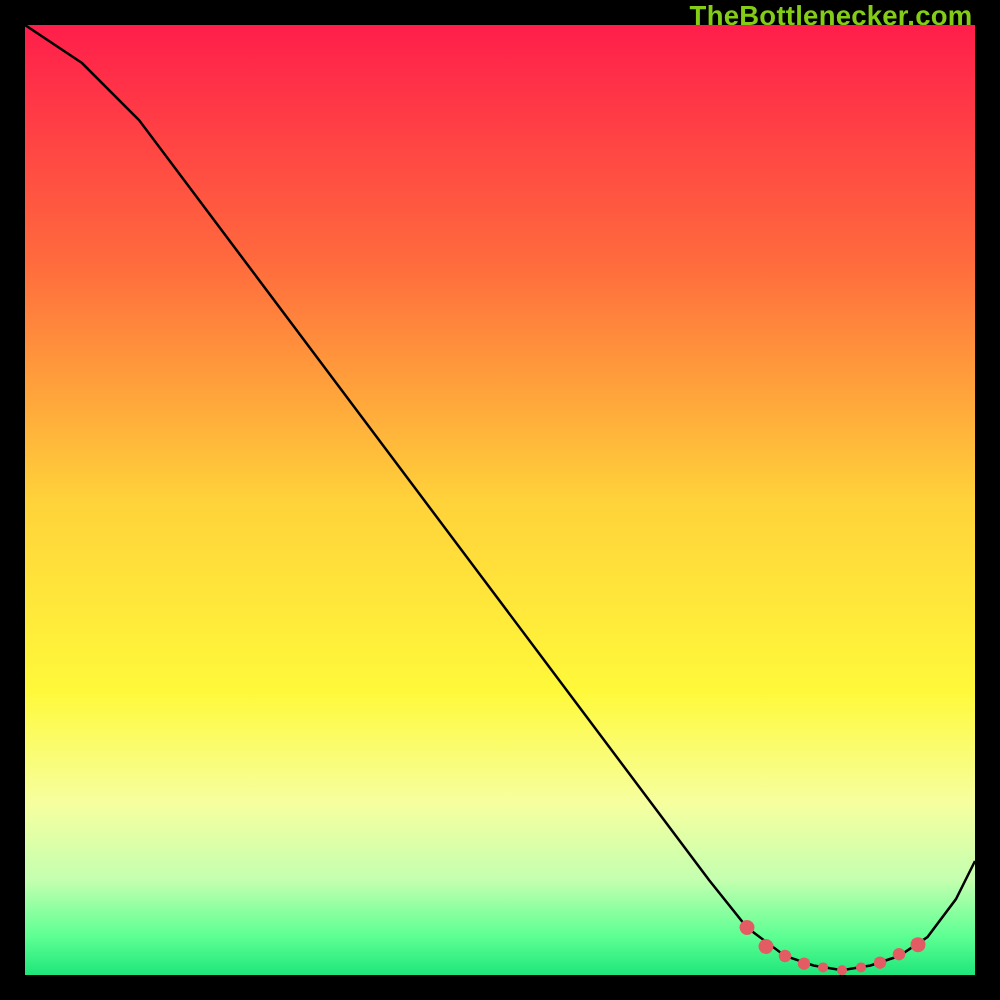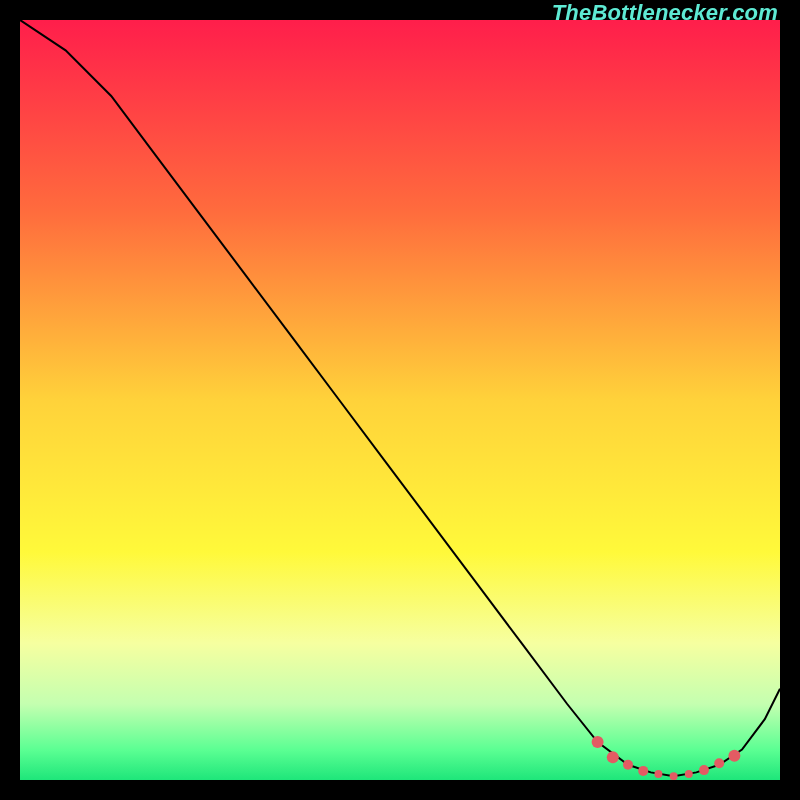--- a/index.html
+++ b/index.html
@@ -29,24 +29,23 @@
     width: 100%;
     height: 100%;
   }
   .watermark {
     position: absolute;
     top: 0;
     right: 22px;
     font-family: Arial, Helvetica, sans-serif;
     font-size: 22px;
     font-weight: bold;
-    color: #5eead4;
+    color: #84cc16;
     letter-spacing: 0.2px;
     user-select: none;
-    font-style: italic;
   }
 </style>
 </head>
 <body>
 
 <div class="stage">
 
   <div class="watermark">TheBottlenecker.com</div>
 
   <div class="plot">

